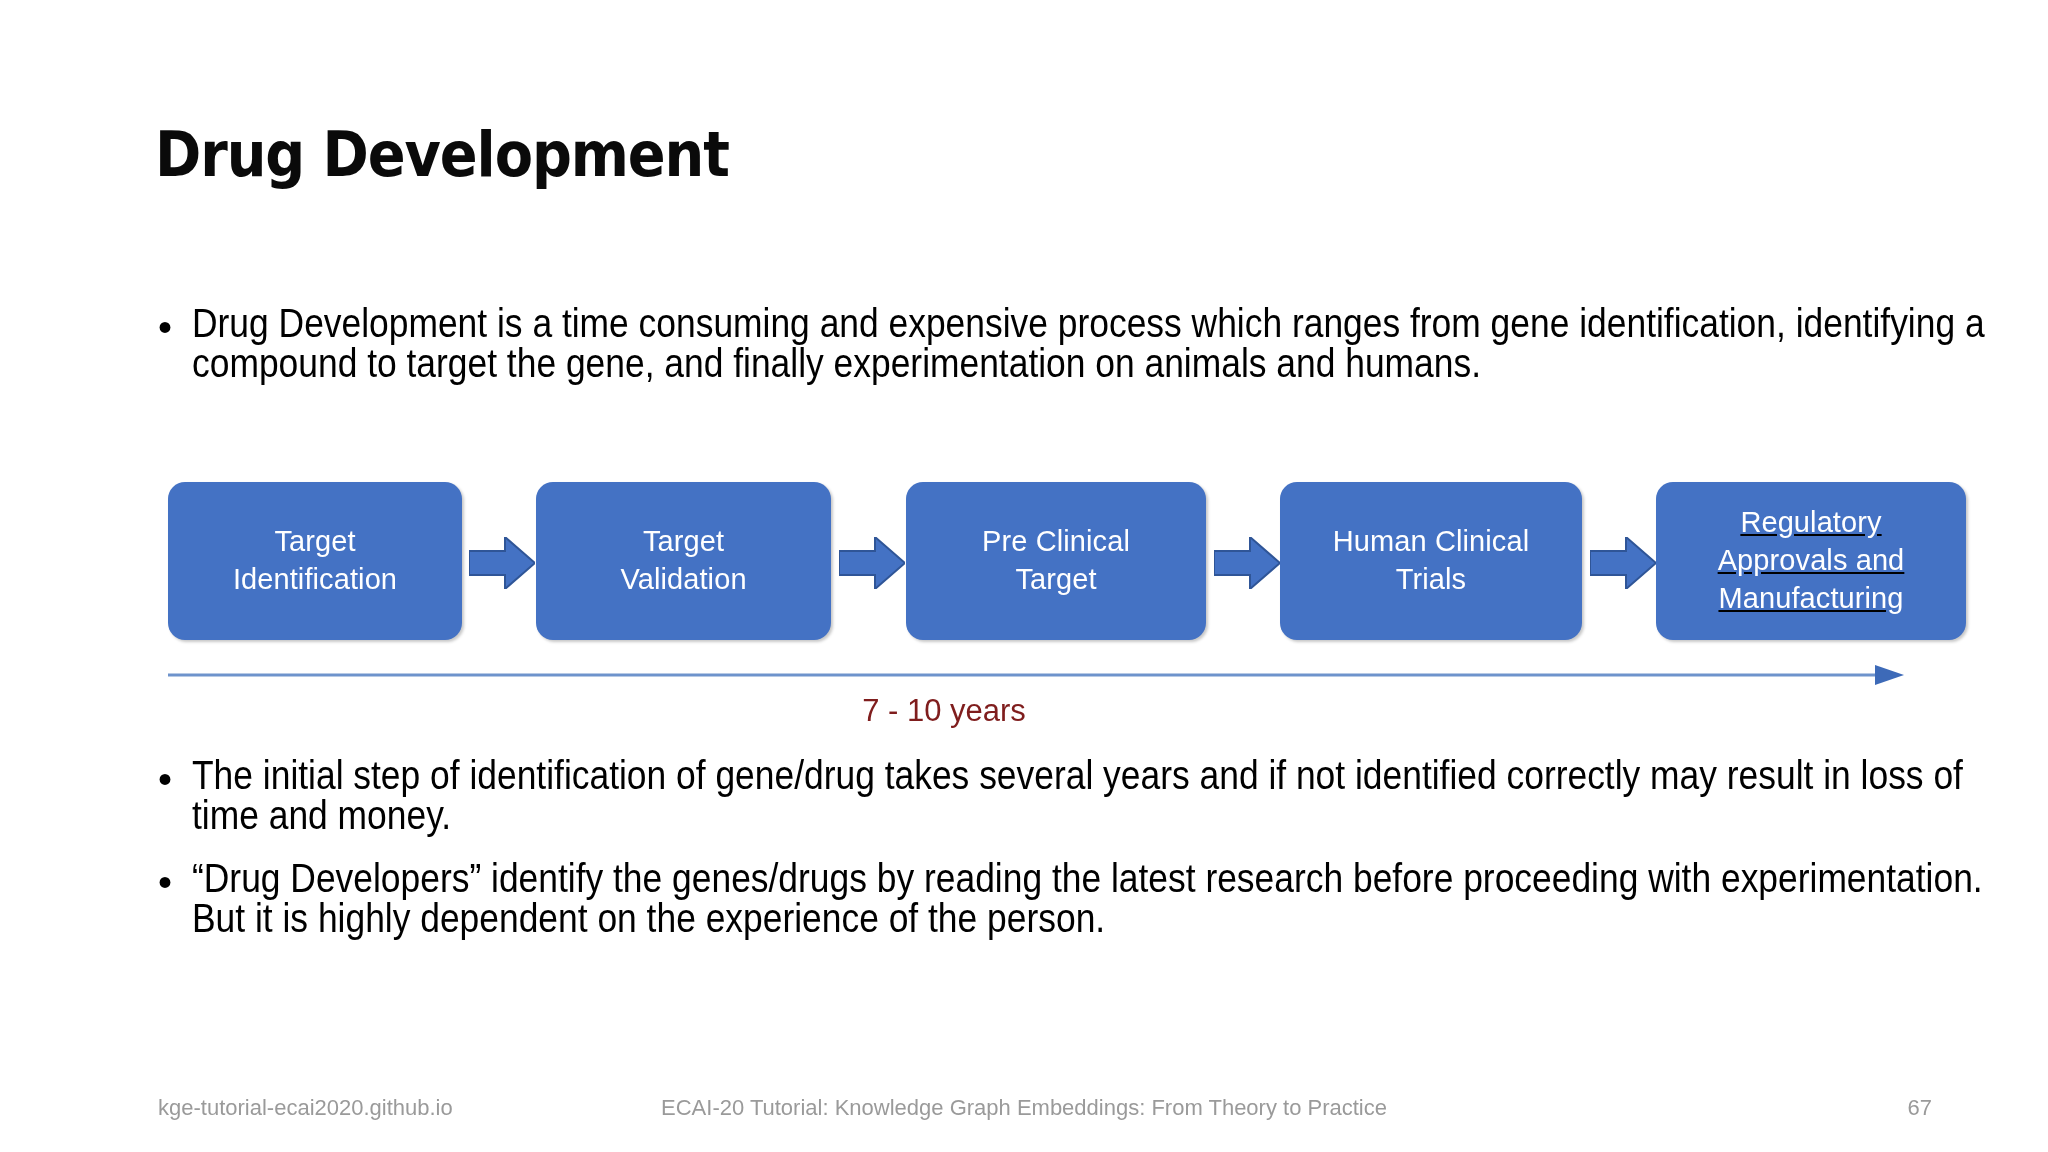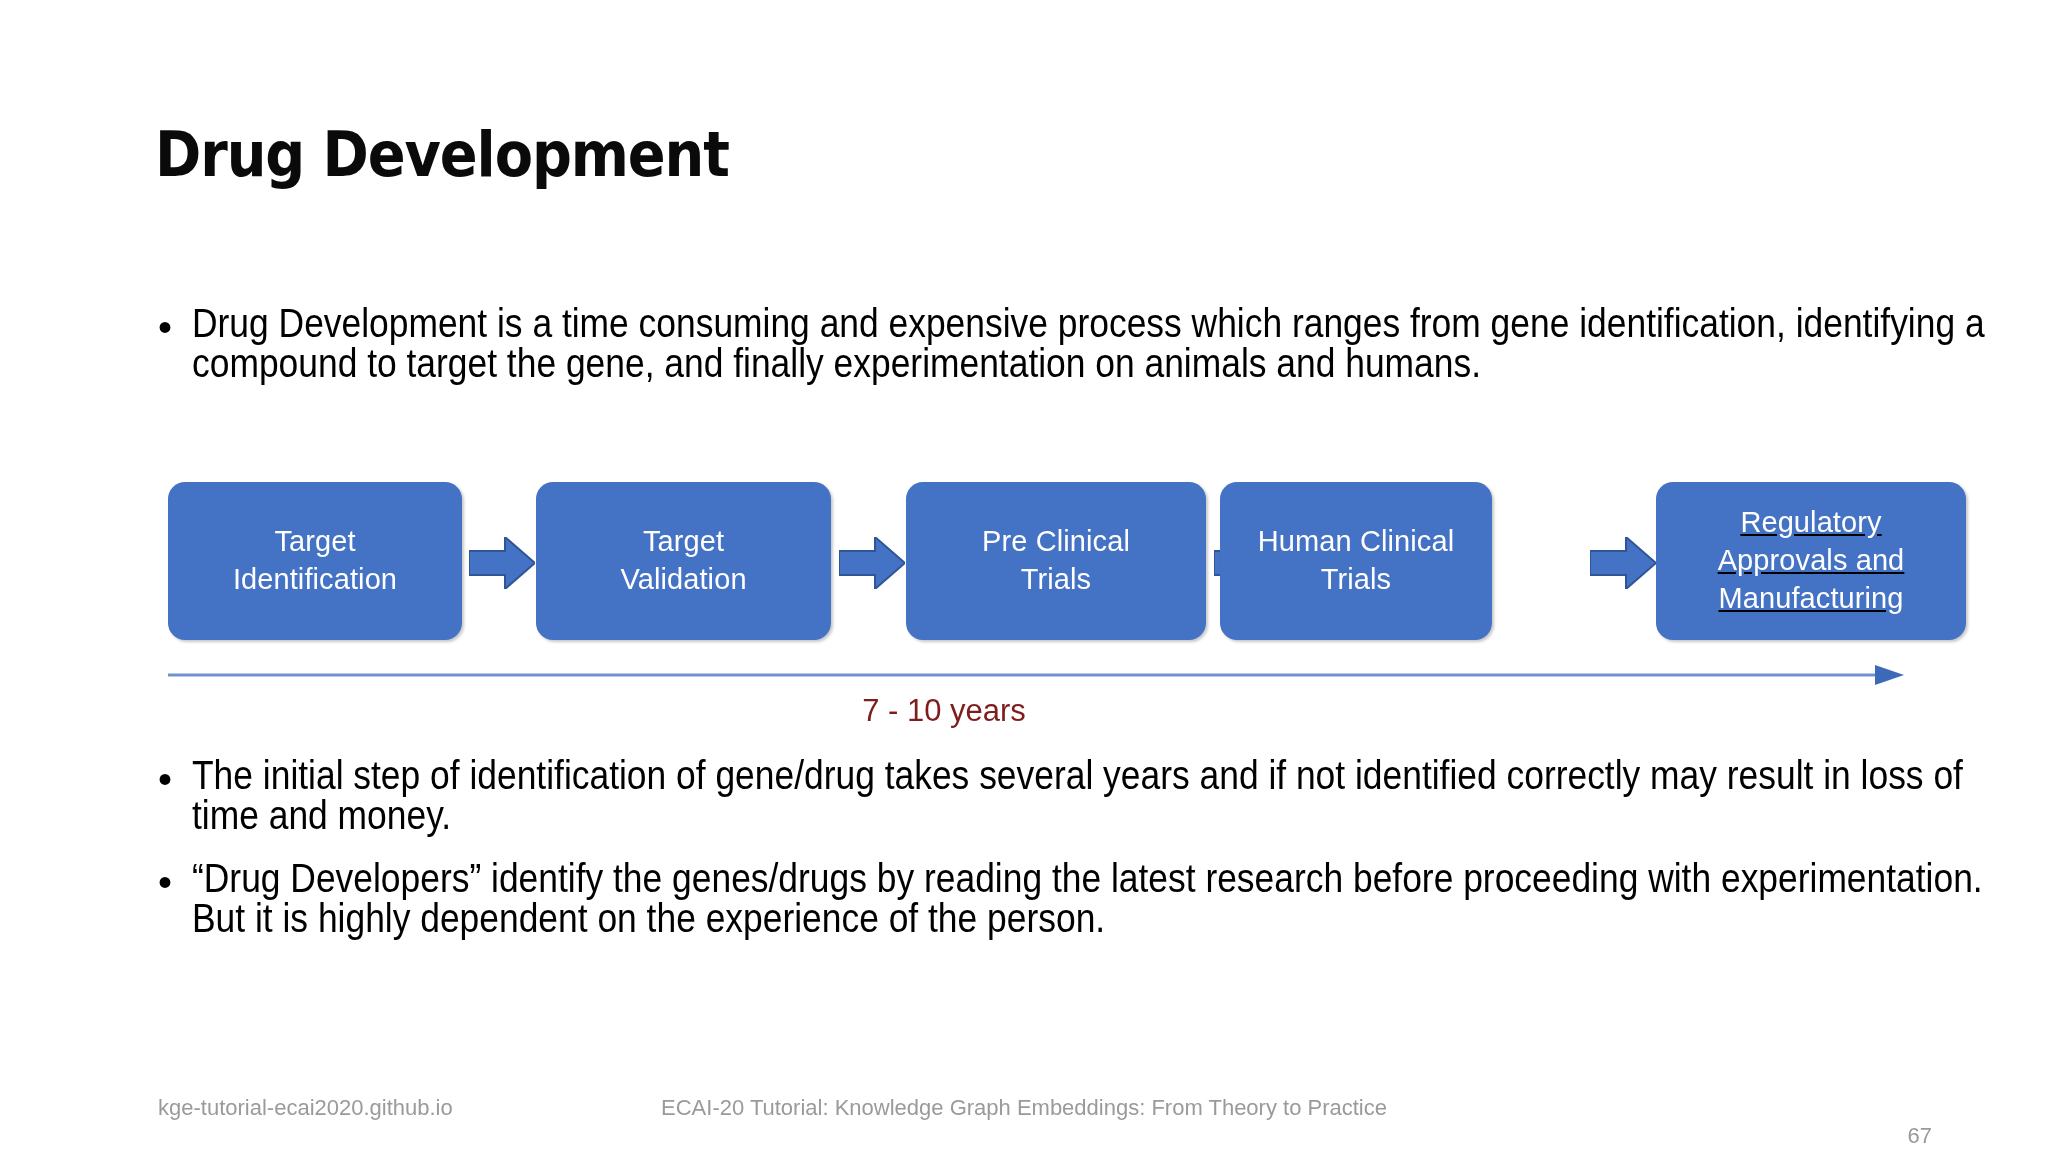--- a/index.html
+++ b/index.html
@@ -136,21 +136,21 @@
     top: 1095px;
     width: 2048px;
     height: 40px;
     color: #9a9a9a;
     font-family: "Liberation Sans", sans-serif;
     font-size: 22px;
     padding-left: 24px;
   }
   .footer .f-left   { position: absolute; left: 158px;  top: 0; }
   .footer .f-center { position: absolute; left: 0; top: 0; width: 2048px; text-align: center; }
-  .footer .f-right  { position: absolute; right: 140px; top: 0; margin-top: 28px; }
+  .footer .f-right  { position: absolute; right: 140px; top: 0; }
 </style>
 </head>
 <body>
 
 <div class="slide">
 
   <div class="title">Drug Development</div>
 
   <div class="bullet" id="bullet-1">
     <div class="dot">•</div>
@@ -176,30 +176,30 @@
     </div>
 
     <div class="barrow" style="left:671px;">
       <svg width="66" height="52" viewBox="0 0 66 52" xmlns="http://www.w3.org/2000/svg">
         <polygon points="0,14 36,14 36,0 66,26 36,52 36,38 0,38" fill="#4472C4" stroke="#2F5597" stroke-width="2"></polygon>
       </svg>
     </div>
 
     <div class="pbox" id="step-2" style="left:738px; width:300px;">
       <span>Pre Clinical
-Trials</span>
+Target</span>
     </div>
 
     <div class="barrow" style="left:1046px;">
       <svg width="66" height="52" viewBox="0 0 66 52" xmlns="http://www.w3.org/2000/svg">
         <polygon points="0,14 36,14 36,0 66,26 36,52 36,38 0,38" fill="#4472C4" stroke="#2F5597" stroke-width="2"></polygon>
       </svg>
     </div>
 
-    <div class="pbox" id="step-3" style="left:1052px; width:272px;">
+    <div class="pbox" id="step-3" style="left:1112px; width:302px;">
       <span>Human Clinical
 Trials</span>
     </div>
 
     <div class="barrow" style="left:1422px;">
       <svg width="66" height="52" viewBox="0 0 66 52" xmlns="http://www.w3.org/2000/svg">
         <polygon points="0,14 36,14 36,0 66,26 36,52 36,38 0,38" fill="#4472C4" stroke="#2F5597" stroke-width="2"></polygon>
       </svg>
     </div>
 

